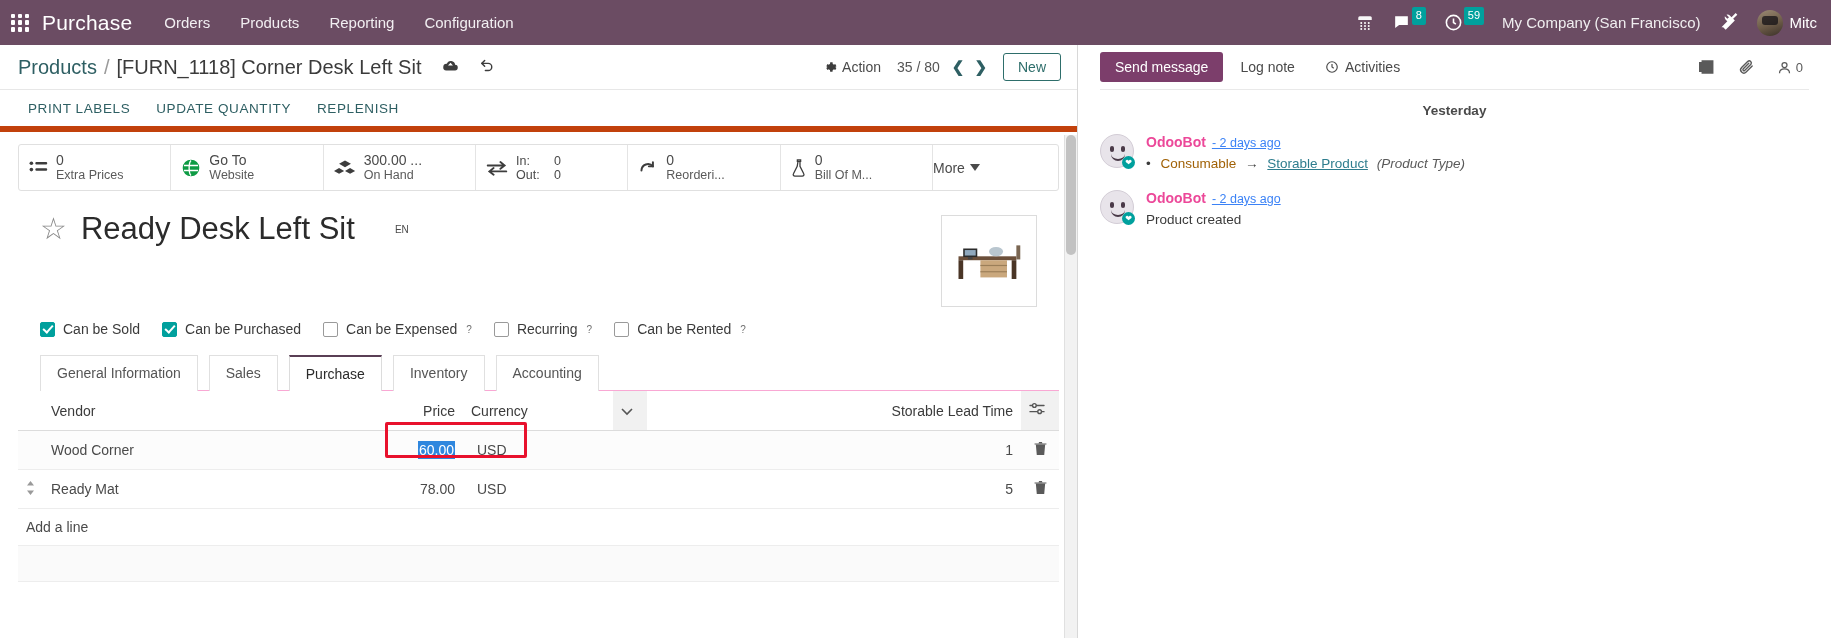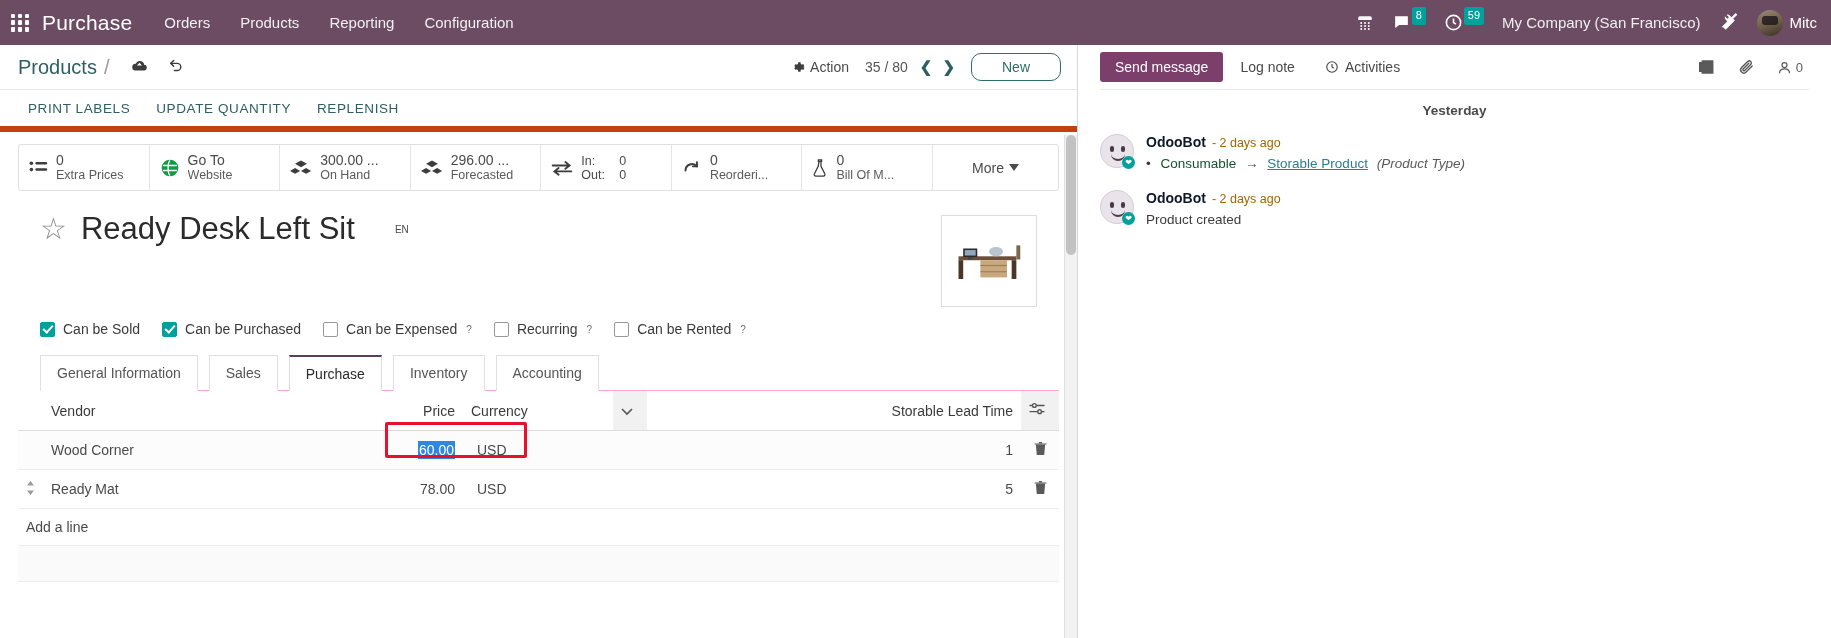--- a/index.html
+++ b/index.html
@@ -78,21 +78,21 @@
   .bc-action { margin-left: 14px; display:flex; align-items:center; gap:20px; }
   .icon-btn { cursor: pointer; color: #4a4a4a; display: inline-flex; align-items: center; }
   .cp-right { margin-left: auto; display: flex; align-items: center; gap: 16px; }
   .action-btn { font-size: 14px; color: #4a4a4a; cursor: pointer; display:flex; align-items:center; gap:5px; }
   .pager { font-size: 14px; color: #5a5a5a; display:flex; align-items:center; gap:12px; }
   .pager-val { color:#555; }
   .pager-arrows { display: flex; gap: 10px; }
   .pager-arrows span { color:#2E5F63; cursor:pointer; font-size:15px; font-weight:700; }
   .btn-new {
     border: 1px solid #2E6E6B; color: #2E6E6B; background:#fff;
-    font-size: 14px; padding: 5px 30px; border-radius: 10px; cursor: pointer;
+    font-size: 14px; padding: 5px 14px; border-radius: 3px; cursor: pointer;
   }
 
   
   .sheet-scroll { flex: 1 1 auto; overflow: hidden; position: relative; background:#fff; }
   .statusbar {
     display: flex; gap: 26px; padding: 11px 28px 10px;
     border-bottom: 6px solid #c2410c; background:#fff;
   }
   .statusbar .sb-btn {
     font-size: 13.5px; letter-spacing: .6px; color: #2E5F63;
@@ -112,21 +112,21 @@
   }
   .smart-btn:last-child { border-right: none; }
   .sb-icon { flex: 0 0 auto; display:flex; align-items:center; color:#4a4a4a; }
   .sb-text { display: flex; flex-direction: column; line-height: 1.15; min-width:0; }
   .sb-value { font-size: 14px; color: #4a4a4a; white-space: nowrap; overflow:hidden; text-overflow: ellipsis; }
   .sb-label { font-size: 12.5px; color: #5a5a5a; white-space: nowrap; overflow:hidden; text-overflow:ellipsis; }
   .sb-inout { display:flex; flex-direction:column; font-size:12.5px; color:#4a4a4a; }
   .sb-inout .l { display:flex; gap:14px; }
   .sb-inout .l b { font-weight:400; min-width:24px; }
   .sb-more {
-    flex: 0 0 125px; display: flex; align-items: center; justify-content: center;
+    flex: 0 0 125px; display: flex; align-items: center; 
     font-size: 14px; color: #4a4a4a; cursor: pointer; gap: 5px;
   }
 
   
   .prod-head { display: flex; padding: 20px 22px 0 22px; }
   .prod-head-left { flex: 1 1 auto; }
   .field-label { font-size: 13px; color: #4a4a4a; margin-bottom: 2px; }
   .prod-title-row { display: flex; align-items: center; gap: 14px; }
   .fav-star { color: #8a8a8a; font-size: 30px; line-height: 1; cursor: pointer; }
   .prod-title { font-size: 31px; color: #2b2b2b; font-weight: 400; }
@@ -229,25 +229,25 @@
     position: absolute; left: 10px; top: 19px; width: 14px; height: 7px;
     border-bottom: 2px solid #4a3a48; border-radius: 0 0 10px 10px;
   }
   .bot-heart {
     position: absolute; right: -1px; bottom: -1px; width: 13px; height: 13px;
     border-radius: 50%; background: #00A09D; color: #fff; font-size: 8px;
     display: flex; align-items: center; justify-content: center;
   }
   .msg-body { flex: 1 1 auto; min-width: 0; }
   .msg-head { display: flex; align-items: baseline; gap: 6px; }
-  .msg-author { font-size: 14px; color: #0f172a; font-weight: 700; }
-  .msg-time { font-size: 12.5px; color: #a16207; }
+  .msg-author { font-size: 14px; color: #ec4899; font-weight: 700; }
+  .msg-time { font-size: 12.5px; color: #3b82f6; text-decoration: underline; }
   .msg-text { font-size: 13.5px; color: #3b3b3b; margin-top: 4px; line-height: 1.5; }
   .track-dot { color: #3b3b3b; margin-right: 6px; }
-  .track-old { color: #14532d; }
+  .track-old { color: #a16207; }
   .track-arrow { color: #3b3b3b; margin: 0 5px; }
   .track-new { color: #2E7D8E; text-decoration: underline; }
   .track-field { color: #5a5a5a; font-style: italic; margin-left: 5px; }
 </style>
 </head>
 <body>
 
 <div class="navbar">
   <div class="apps-grid">
     <i></i>
@@ -313,20 +313,21 @@
 </div>
 
 <div class="app-body">
 
   <div class="form-pane">
 
     <div class="control-panel">
       <div class="breadcrumb">
         <span class="bc-parent">Products</span>
         <span class="bc-sep">/</span>
+        <span class="bc-current">[FURN_1118] Corner Desk Left Sit</span>
         <span class="bc-action">
           <span class="icon-btn">
             <svg width="17" height="17" viewBox="0 0 24 24" fill="#3d3d3d">
               <path d="M6 19h12a4 4 0 00.5-8 6 6 0 00-11.7-1.3A3.8 3.8 0 006 19z"></path>
               <path d="M12 8l3.5 4h-7z" fill="#fff"></path>
             </svg>
           </span>
           <span class="icon-btn">
             <svg width="17" height="17" viewBox="0 0 24 24" fill="none" stroke="#3d3d3d" stroke-width="2" stroke-linecap="round">
               <path d="M4 9h9a5 5 0 010 10h-4"></path>
@@ -401,33 +402,20 @@
                   <path d="M5 10l6 3.4-6 3.4-6-3.4z" transform="translate(1,0)"></path>
                 <path d="M20 10l6 3.4-6 3.4-6-3.4z" transform="translate(-1,0)"></path>
               </svg>
             </span>
             <span class="sb-text">
               <span class="sb-value">300.00 ...</span>
               <span class="sb-label">On Hand</span>
             </span>
           </div>
 
-          <div class="smart-btn">
-            <span class="sb-icon">
-              <svg width="22" height="18" viewBox="0 0 26 20" fill="#3d3d3d">
-                <path d="M13 1l7 4-7 4-7-4z"></path>
-                  <path d="M5 10l6 3.4-6 3.4-6-3.4z" transform="translate(1,0)"></path>
-                <path d="M20 10l6 3.4-6 3.4-6-3.4z" transform="translate(-1,0)"></path>
-              </svg>
-            </span>
-            <span class="sb-text">
-              <span class="sb-value">296.00 ...</span>
-              <span class="sb-label">Forecasted</span>
-            </span>
-          </div>
 
           <div class="smart-btn">
             <span class="sb-icon">
               <svg width="22" height="16" viewBox="0 0 26 18" fill="none" stroke="#3d3d3d" stroke-width="2.2" stroke-linecap="round">
                 <path d="M2 6h20M17 2l5 4-5 4"></path>
                   <path d="M24 13H4M9 9l-5 4 5 4"></path>
               </svg>
             </span>
             <span class="sb-inout">
               <span class="l">

